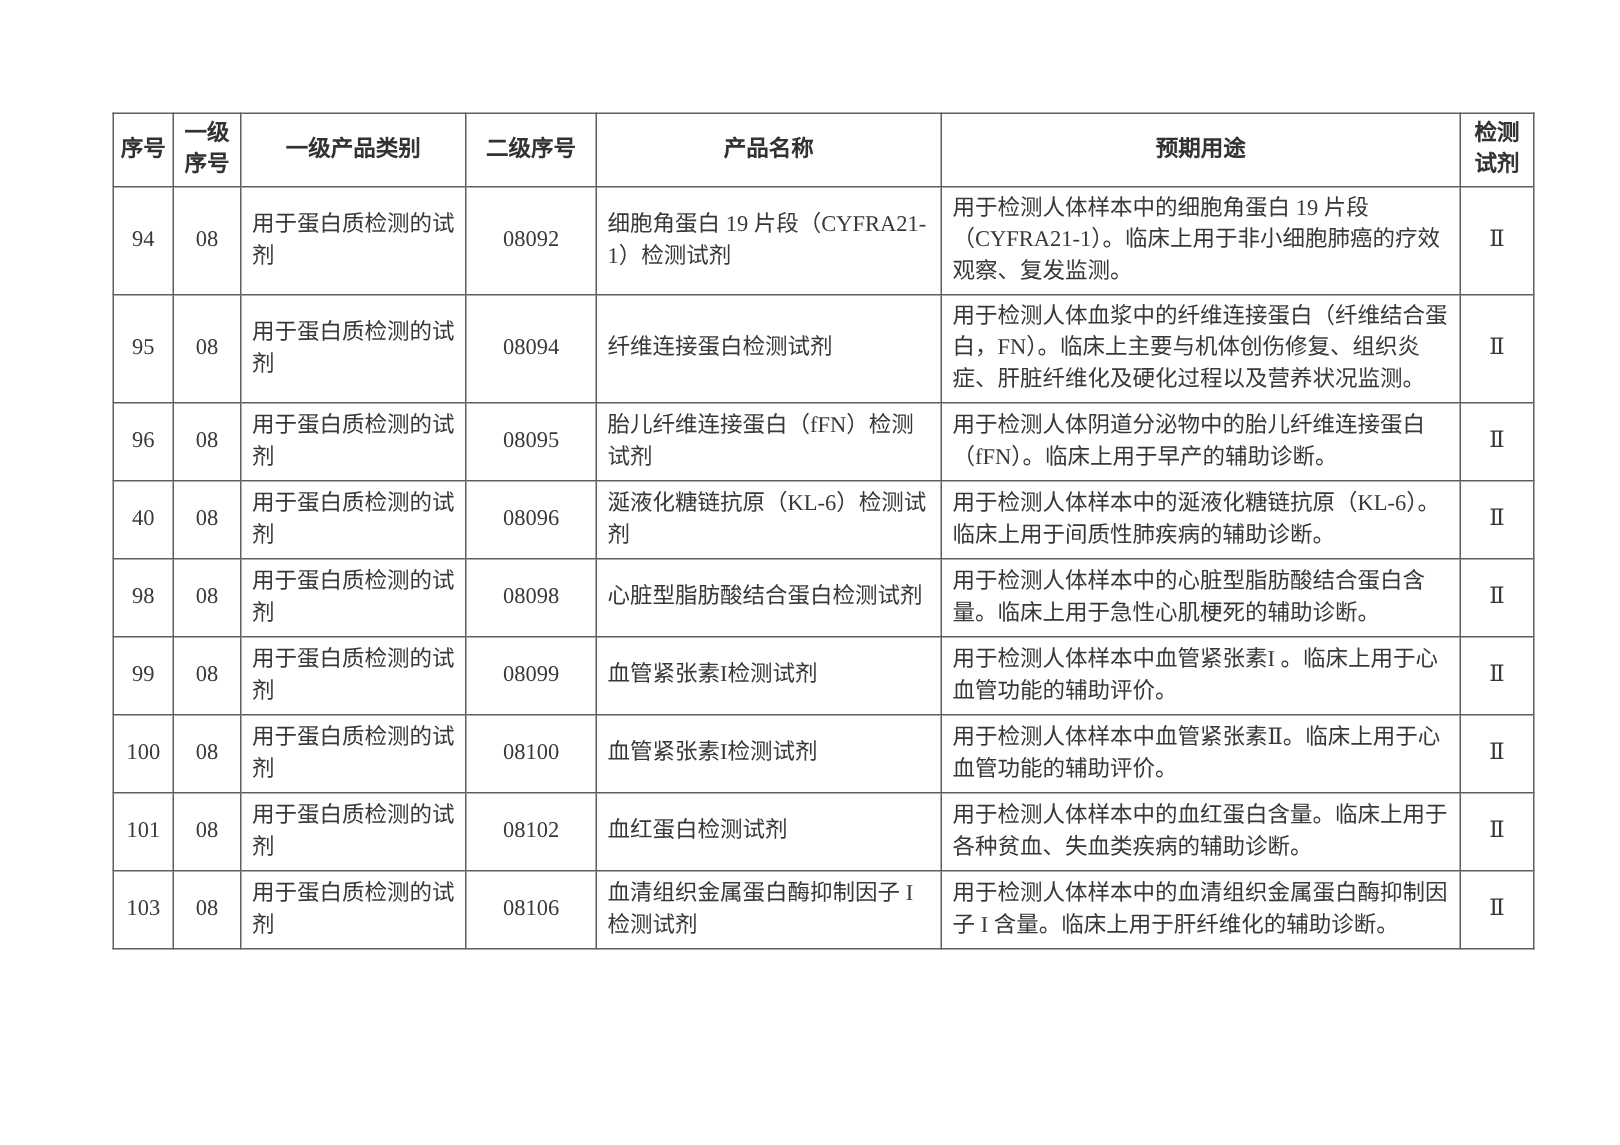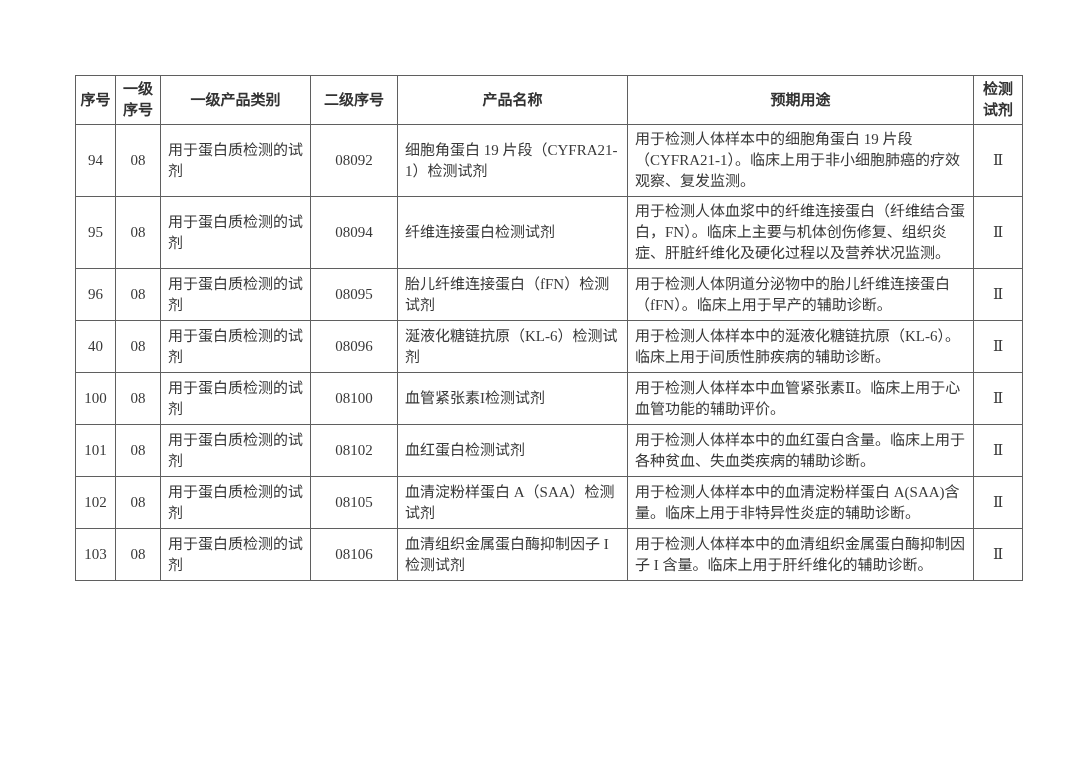--- a/index.html
+++ b/index.html
@@ -114,47 +114,56 @@
         <tr class="row-std">
       <td class="c-center num">40</td>
       <td class="c-center num">08</td>
       <td class="c-left">用于蛋白质检测的试剂</td>
       <td class="c-center num">08096</td>
       <td class="c-left">涎液化糖链抗原（KL-6）检测试剂</td>
       <td class="c-left">用于检测人体样本中的涎液化糖链抗原（KL-6）。临床上用于间质性肺疾病的辅助诊断。</td>
       <td class="c-center num">Ⅱ</td>
     </tr>
         <tr class="row-std">
+      <td class="c-center num">98</td>
+      <td class="c-center num">08</td>
+      <td class="c-left">用于蛋白质检测的试剂</td>
+      <td class="c-center num">08098</td>
+      <td class="c-left">心脏型脂肪酸结合蛋白检测试剂</td>
+      <td class="c-left">用于检测人体样本中的心脏型脂肪酸结合蛋白含量。临床上用于急性心肌梗死的辅助诊断。</td>
+      <td class="c-center num">Ⅱ</td>
+    </tr>
+        <tr class="row-std">
+      <td class="c-center num">99</td>
+      <td class="c-center num">08</td>
+      <td class="c-left">用于蛋白质检测的试剂</td>
+      <td class="c-center num">08099</td>
+      <td class="c-left">血管紧张素I检测试剂</td>
+      <td class="c-left">用于检测人体样本中血管紧张素I 。临床上用于心血管功能的辅助评价。</td>
+      <td class="c-center num">Ⅱ</td>
+    </tr>
+        <tr class="row-std">
       <td class="c-center num">100</td>
       <td class="c-center num">08</td>
       <td class="c-left">用于蛋白质检测的试剂</td>
       <td class="c-center num">08100</td>
       <td class="c-left">血管紧张素I检测试剂</td>
       <td class="c-left">用于检测人体样本中血管紧张素Ⅱ。临床上用于心血管功能的辅助评价。</td>
       <td class="c-center num">Ⅱ</td>
     </tr>
         <tr class="row-std">
       <td class="c-center num">101</td>
       <td class="c-center num">08</td>
       <td class="c-left">用于蛋白质检测的试剂</td>
       <td class="c-center num">08102</td>
       <td class="c-left">血红蛋白检测试剂</td>
       <td class="c-left">用于检测人体样本中的血红蛋白含量。临床上用于各种贫血、失血类疾病的辅助诊断。</td>
       <td class="c-center num">Ⅱ</td>
     </tr>
         <tr class="row-std">
-      <td class="c-center num">102</td>
-      <td class="c-center num">08</td>
-      <td class="c-left">用于蛋白质检测的试剂</td>
-      <td class="c-center num">08105</td>
-      <td class="c-left">血清淀粉样蛋白 A（SAA）检测试剂</td>
-      <td class="c-left">用于检测人体样本中的血清淀粉样蛋白 A(SAA)含量。临床上用于非特异性炎症的辅助诊断。</td>
-      <td class="c-center num">Ⅱ</td>
-    </tr>
-        <tr class="row-std">
       <td class="c-center num">103</td>
       <td class="c-center num">08</td>
       <td class="c-left">用于蛋白质检测的试剂</td>
       <td class="c-center num">08106</td>
       <td class="c-left">血清组织金属蛋白酶抑制因子 I 检测试剂</td>
       <td class="c-left">用于检测人体样本中的血清组织金属蛋白酶抑制因子 I 含量。临床上用于肝纤维化的辅助诊断。</td>
       <td class="c-center num">Ⅱ</td>
     </tr>
       </tbody>
   </table>

